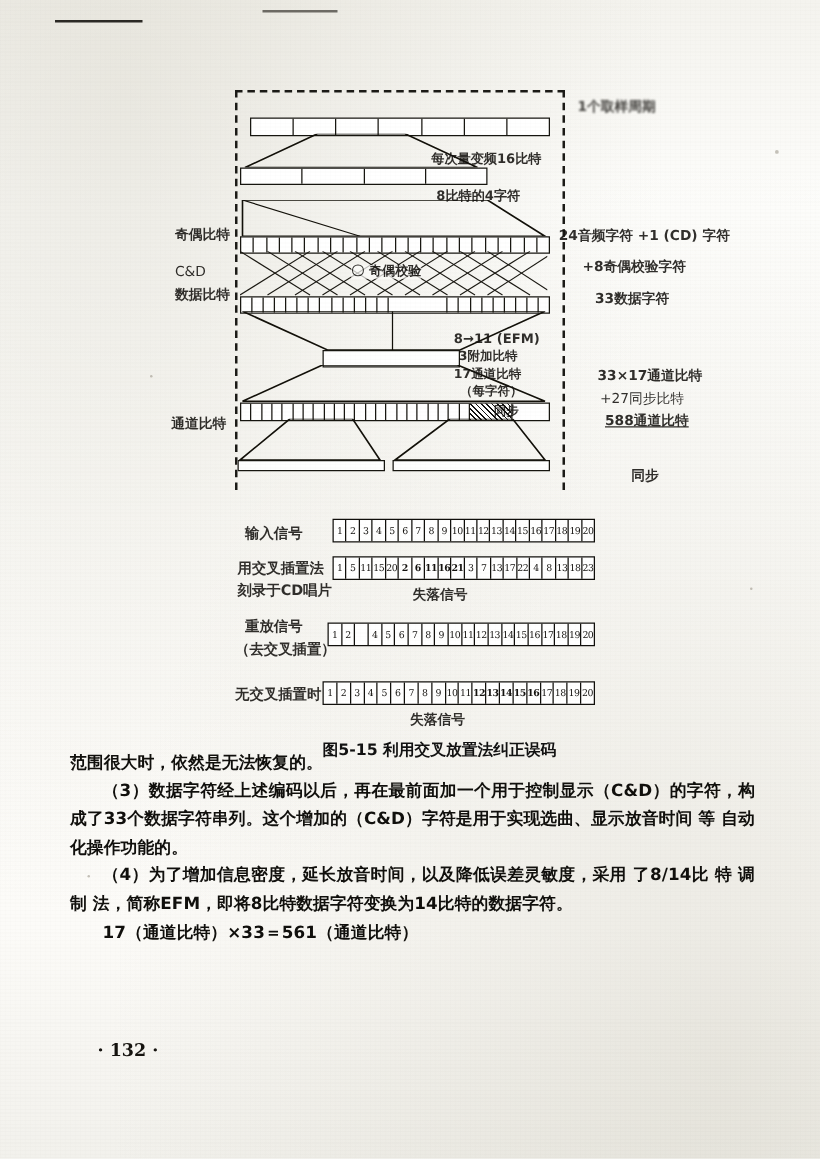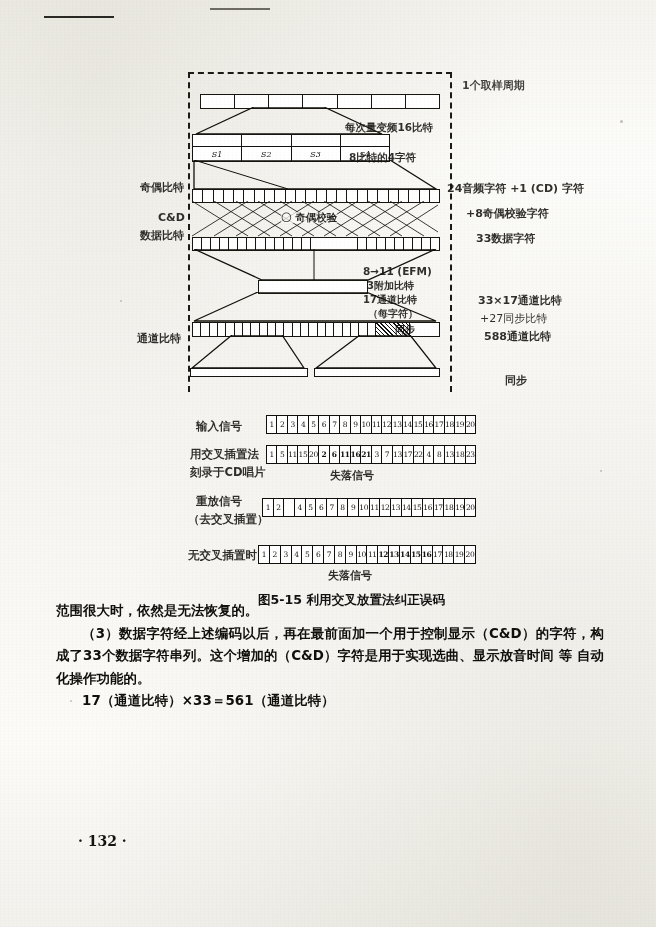--- a/index.html
+++ b/index.html
@@ -130,26 +130,20 @@
       </svg>
     </div>
 
     <div class="cellrow" style="left:4px;top:62px;width:196px;height:12px;">
       <i style="width:49px"></i>
         <i style="width:49px"></i>
         <i style="width:49px"></i>
         <i style="width:49px"></i>
     </div>
 
-    <div class="sbox" style="left:4px;top:74px;width:196px;height:14px;">
-      <span>S1</span>
-      <span>S2</span>
-      <span>S3</span>
-      <span>S4</span>
-    </div>
 
     <div class="trap" style="left:4px;top:88px;">
       <svg width="246" height="30" viewBox="0 0 246 30">
         <polygon points="2,0 198,0 244,29 2,29" fill="none" stroke="#121009" stroke-width="1.3"></polygon>
         <line x1="2" y1="0" x2="96" y2="29" stroke="#121009" stroke-width="1"></line>
       </svg>
     </div>
 
     <div class="cellrow" style="left:4px;top:117px;width:246px;height:12px;">
       <i style="width:10px"></i>
@@ -292,40 +286,40 @@
         <i style="width:124px"></i>
       </div>
   </div>
 
   <div class="t blur3" style="left:462px;top:80px;font-size:11px;font-weight:700;">1个取样周期</div>
 
   <div class="t blur2" style="left:345px;top:122px;font-size:10.5px;font-weight:700;">每次量变频16比特</div>
   <div class="t blur2" style="left:349px;top:152px;font-size:10.5px;font-weight:700;">8比特的4字符</div>
 
   <div class="t blur2" style="left:140px;top:182px;font-size:11px;font-weight:700;">奇偶比特</div>
-  <div class="t blur2" style="left:158px;top:212px;font-size:11px;font-weight:700;">C&amp;D</div>
+  <div class="t blur2" style="left:140px;top:212px;font-size:11px;font-weight:400;">C&amp;D</div>
   <div class="t blur2" style="left:140px;top:230px;font-size:11px;font-weight:700;">数据比特</div>
   <div class="t blur2" style="left:137px;top:333px;font-size:11px;font-weight:700;">通道比特</div>
 
   <div class="t blur2" style="left:281px;top:212px;font-size:10.5px;font-weight:700;background:rgba(253,253,250,.82);">〇 奇偶校验</div>
 
   <div class="t blur2" style="left:363px;top:266px;font-size:10.5px;font-weight:700;">8→11 (EFM)</div>
   <div class="t blur2" style="left:367px;top:281px;font-size:10px;font-weight:700;">3附加比特</div>
   <div class="t blur2" style="left:363px;top:295px;font-size:10px;font-weight:700;">17通道比特</div>
   <div class="t blur2" style="left:368px;top:309px;font-size:10px;font-weight:700;">（每字符）</div>
   <div class="t blur2" style="left:395px;top:325px;font-size:10px;font-weight:700;">同步</div>
   <div class="t blur2" style="left:505px;top:375px;font-size:11px;font-weight:700;">同步</div>
 
   <div class="t blur2" style="left:447px;top:183px;font-size:11px;font-weight:700;">24音频字符 +1 (CD) 字符</div>
   <div class="t blur2" style="left:466px;top:208px;font-size:11px;font-weight:700;">+8奇偶校验字符</div>
   <div class="t blur2" style="left:476px;top:233px;font-size:11px;font-weight:700;">33数据字符</div>
 
   <div class="t blur2" style="left:478px;top:295px;font-size:11px;font-weight:700;">33×17通道比特</div>
   <div class="t blur2" style="left:480px;top:313px;font-size:11px;font-weight:400;">+27同步比特</div>
-  <div class="t blur2" style="left:484px;top:331px;font-size:11px;font-weight:700;">588通道比特</div>
+  <div class="t blur2" style="left:484px;top:331px;font-size:11px;font-weight:700;text-decoration:underline;">588通道比特</div>
 
   <div>
 
     <div class="t blur2" style="left:196px;top:420px;font-size:11.5px;font-weight:700;">输入信号</div>
     <div class="strip" style="left:266px;top:415px;width:208px;">
         <u style="width: 5%;">1</u>
         <u style="width: 5%;">2</u>
         <u style="width: 5%;">3</u>
         <u style="width: 5%;">4</u>
         <u style="width: 5%;">5</u>
@@ -421,20 +415,21 @@
         <u style="width: 5%;">20</u>
       </div>
     <div class="t blur2" style="left:328px;top:570px;font-size:11px;font-weight:700;">失落信号</div>
   </div>
 
   <div class="figcap blur1">图5-15   利用交叉放置法纠正误码</div>
 
   <div class="body">
     <p class="para">范围很大时，依然是无法恢复的。</p>
     <p class="para ind">（3）数据字符经上述编码以后，再在最前面加一个用于控制显示（C&amp;D）的字符，构成了33个数据字符串列。这个增加的（C&amp;D）字符是用于实现选曲、显示放音时间 等 自动化操作功能的。</p>
+    <p class="para ind">（4）为了增加信息密度，延长放音时间，以及降低误差灵敏度，采用 了8/14比 特 调 制 法，简称EFM，即将8比特数据字符变换为14比特的数据字符。</p>
     <p class="para ind">17（通道比特）×33＝561（通道比特）</p>
   </div>
 
   <div class="pageno">· 132 ·</div>
 
 
   <span class="speck" style="left:620px;top:120px;width:3px;height:3px;"></span>
   <span class="speck" style="left:120px;top:300px;width:2px;height:2px;"></span>
   <span class="speck" style="left:600px;top:470px;width:2px;height:2px;"></span>
   <span class="speck" style="left:70px;top:700px;width:2px;height:2px;"></span>

